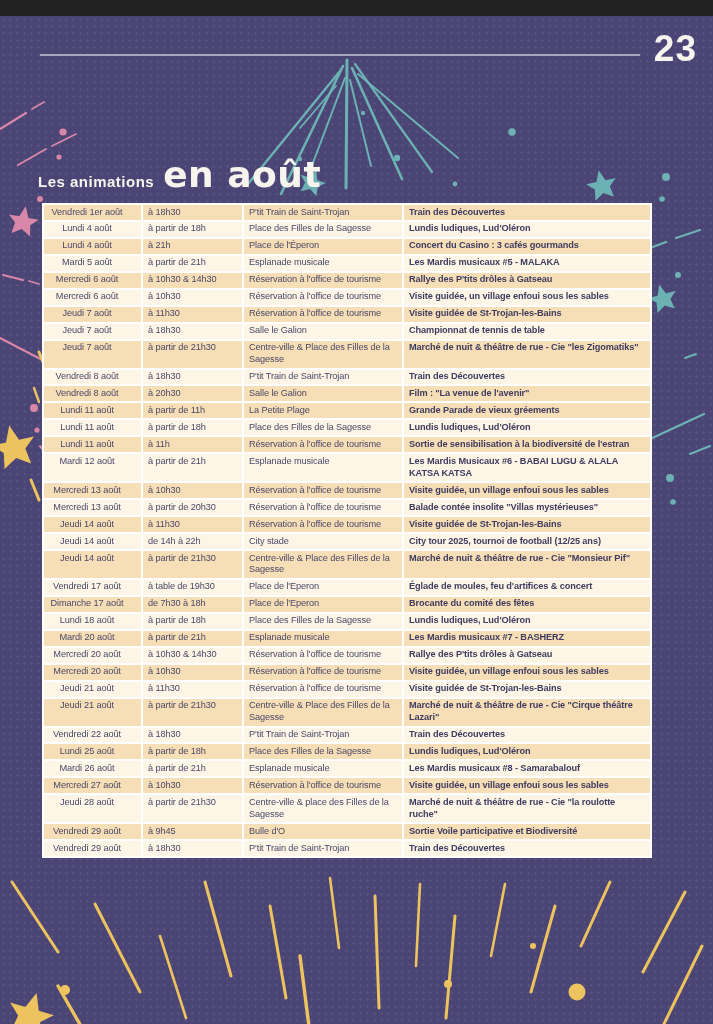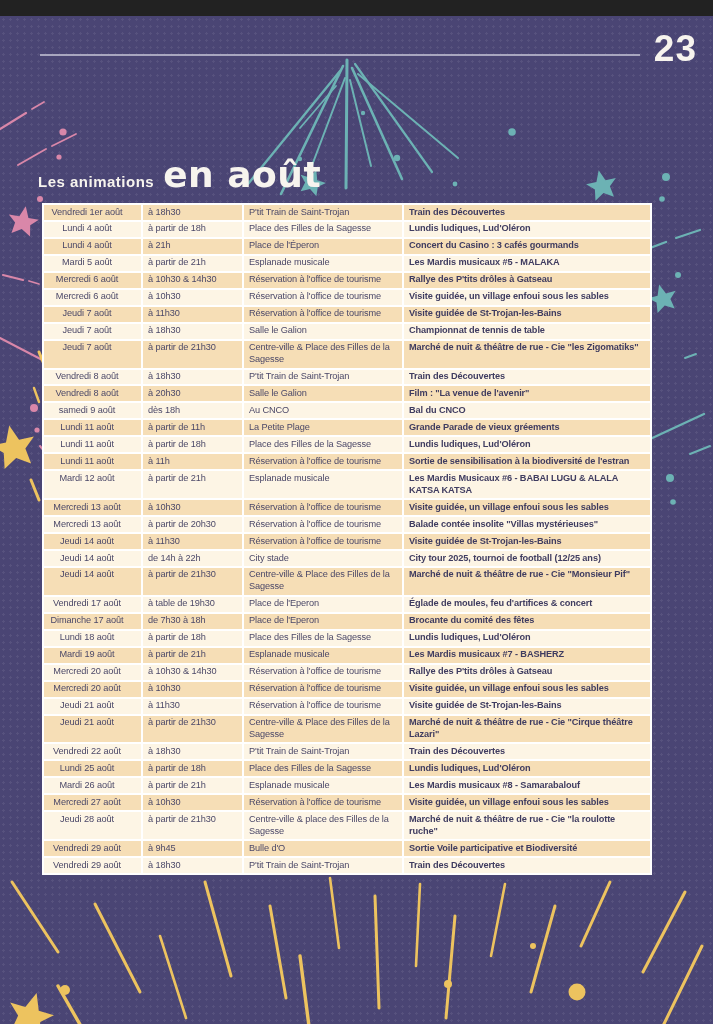--- a/index.html
+++ b/index.html
@@ -237,26 +237,20 @@
       <div class="cell event">Train des Découvertes</div>
     </div>
 
     <div class="trow row-dark">
       <div class="cell date">Vendredi 8 août</div>
       <div class="cell time">à 20h30</div>
       <div class="cell place">Salle le Galion</div>
       <div class="cell event">Film : "La venue de l'avenir"</div>
     </div>
 
-    <div class="trow row-light">
-      <div class="cell date">samedi 9 août</div>
-      <div class="cell time">dès 18h</div>
-      <div class="cell place">Au CNCO</div>
-      <div class="cell event">Bal du CNCO</div>
-    </div>
 
     <div class="trow row-dark">
       <div class="cell date">Lundi 11 août</div>
       <div class="cell time">à partir de 11h</div>
       <div class="cell place">La Petite Plage</div>
       <div class="cell event">Grande Parade de vieux gréements</div>
     </div>
 
     <div class="trow row-light">
       <div class="cell date">Lundi 11 août</div>
@@ -329,21 +323,21 @@
     </div>
 
     <div class="trow row-light">
       <div class="cell date">Lundi 18 août</div>
       <div class="cell time">à partir de 18h</div>
       <div class="cell place">Place des Filles de la Sagesse</div>
       <div class="cell event">Lundis ludiques, Lud'Oléron</div>
     </div>
 
     <div class="trow row-dark">
-      <div class="cell date">Mardi 19 août</div>
+      <div class="cell date">Mardi 20 août</div>
       <div class="cell time">à partir de 21h</div>
       <div class="cell place">Esplanade musicale</div>
       <div class="cell event">Les Mardis musicaux #7 - BASHERZ</div>
     </div>
 
     <div class="trow row-light">
       <div class="cell date">Mercredi 20 août</div>
       <div class="cell time">à 10h30 &amp; 14h30</div>
       <div class="cell place">Réservation à l'office de tourisme</div>
       <div class="cell event">Rallye des P'tits drôles à Gatseau</div>

